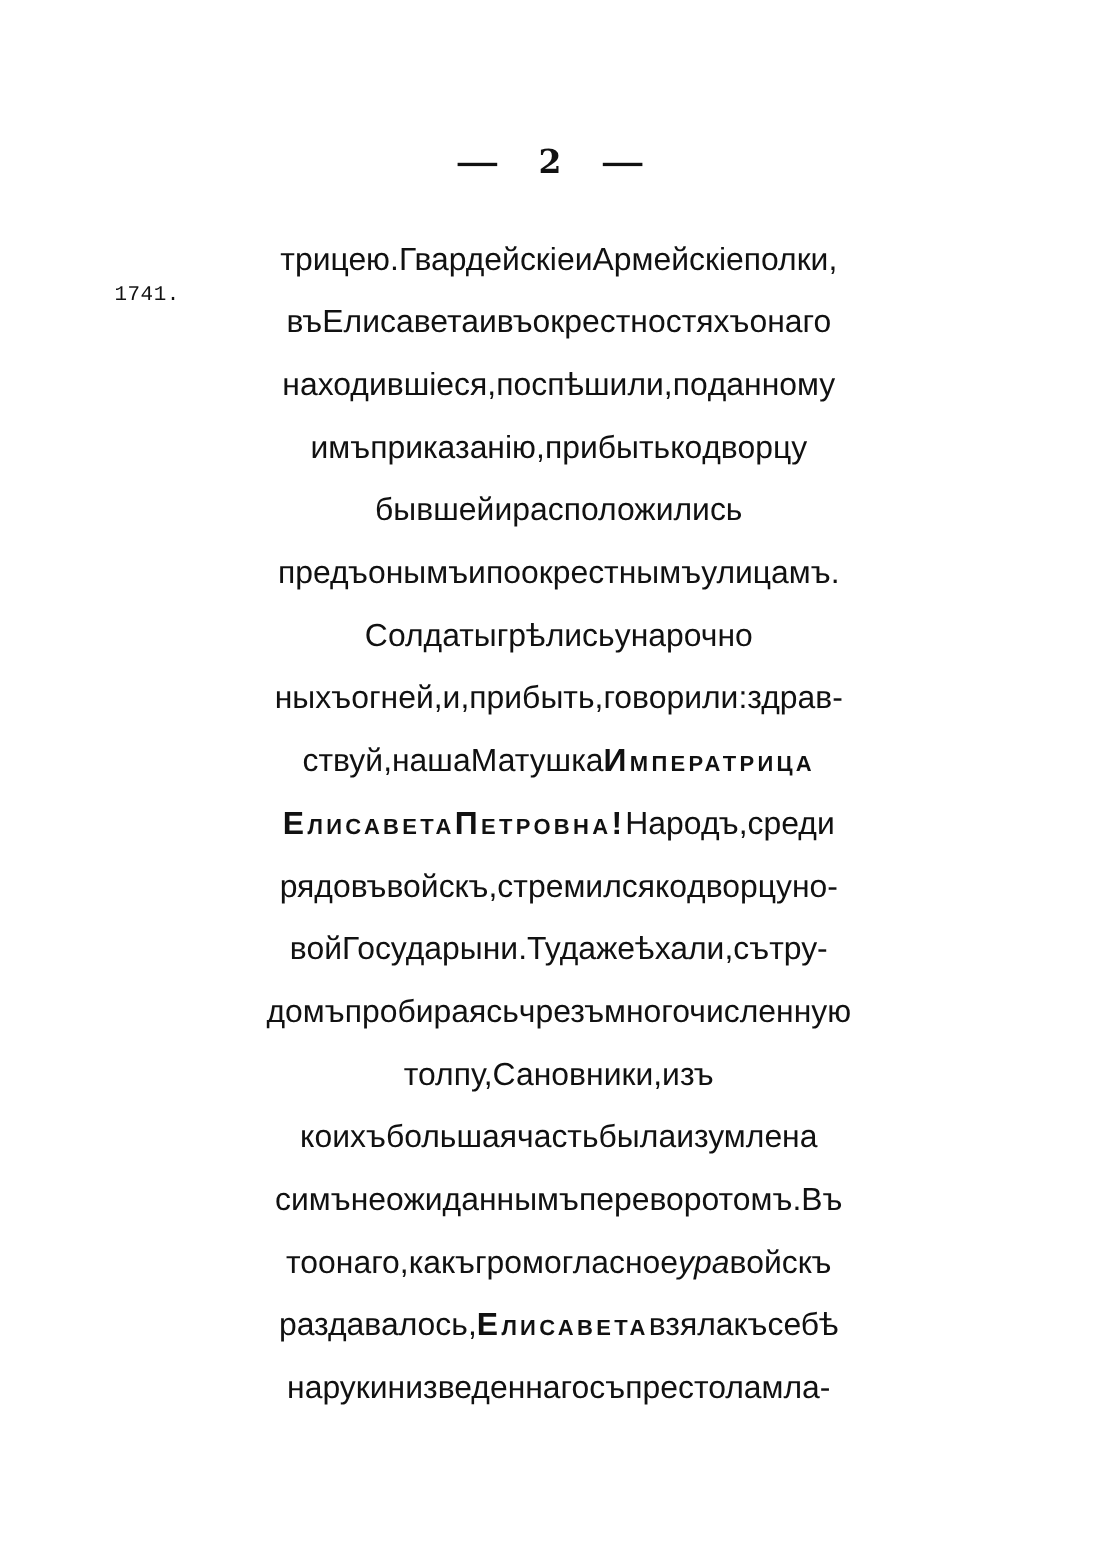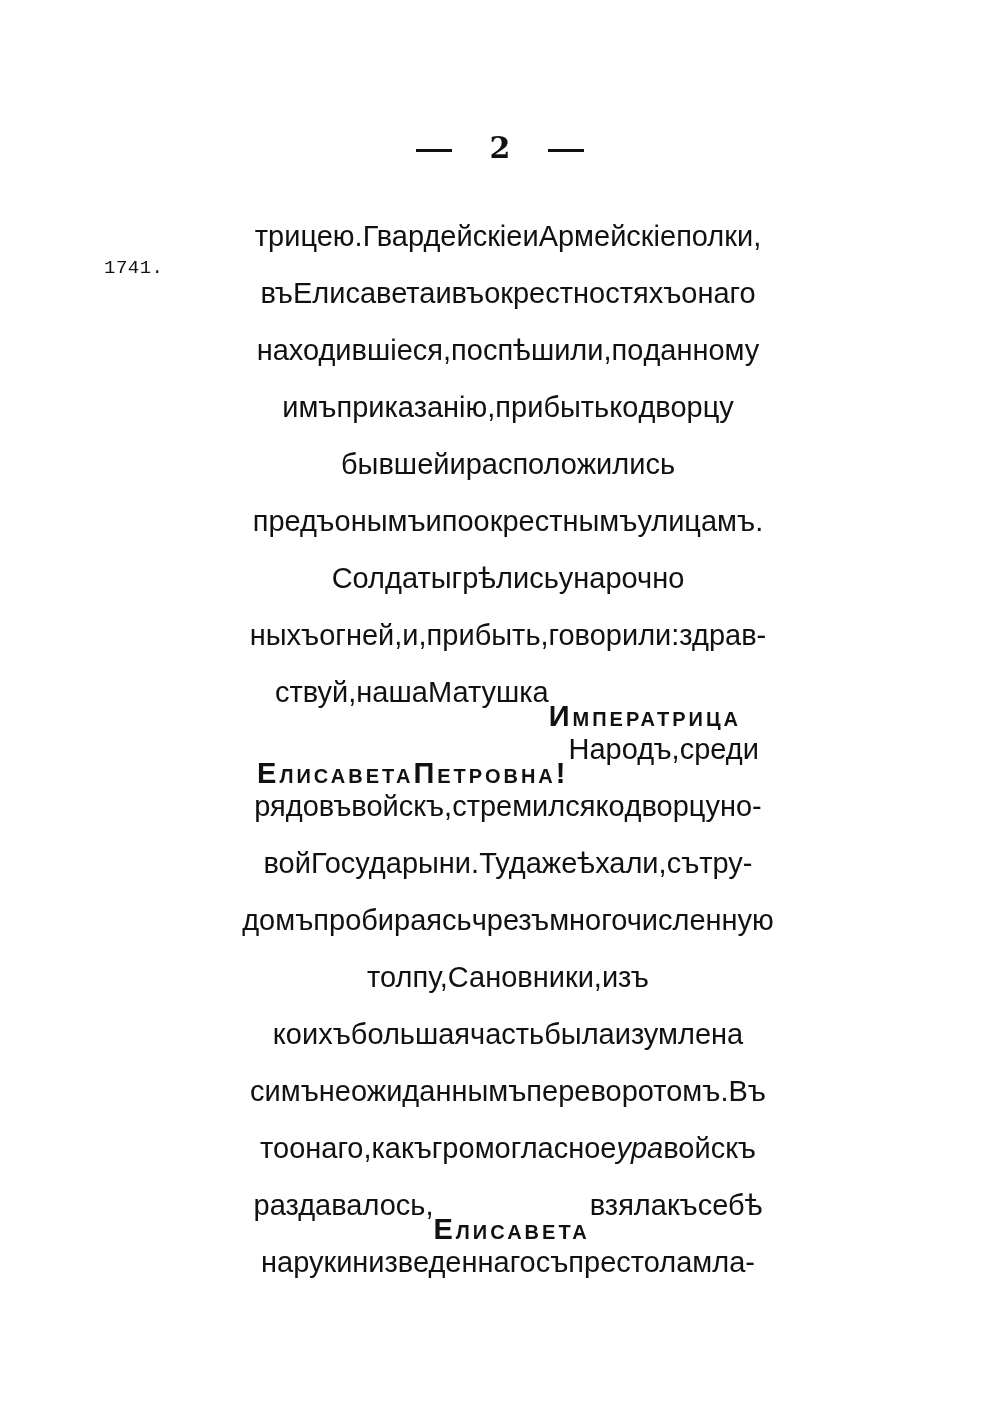--- a/index.html
+++ b/index.html
@@ -60,21 +60,20 @@
       justify-content: center;
       font-family: Liberation Sans, sans-serif;
     }
     .line span.word {
       display: inline-block;
     }
     .smallcaps {
       font-variant: small-caps;
       letter-spacing: 3px;
       font-weight: bold;
-      margin-top: 24px;
     }
     .italic {
       font-style: italic;
     }
   </style>
 </head>
 <body>
 
 <div class="page-header">
   <span class="dash"></span><span>2</span><span class="dash"></span>

